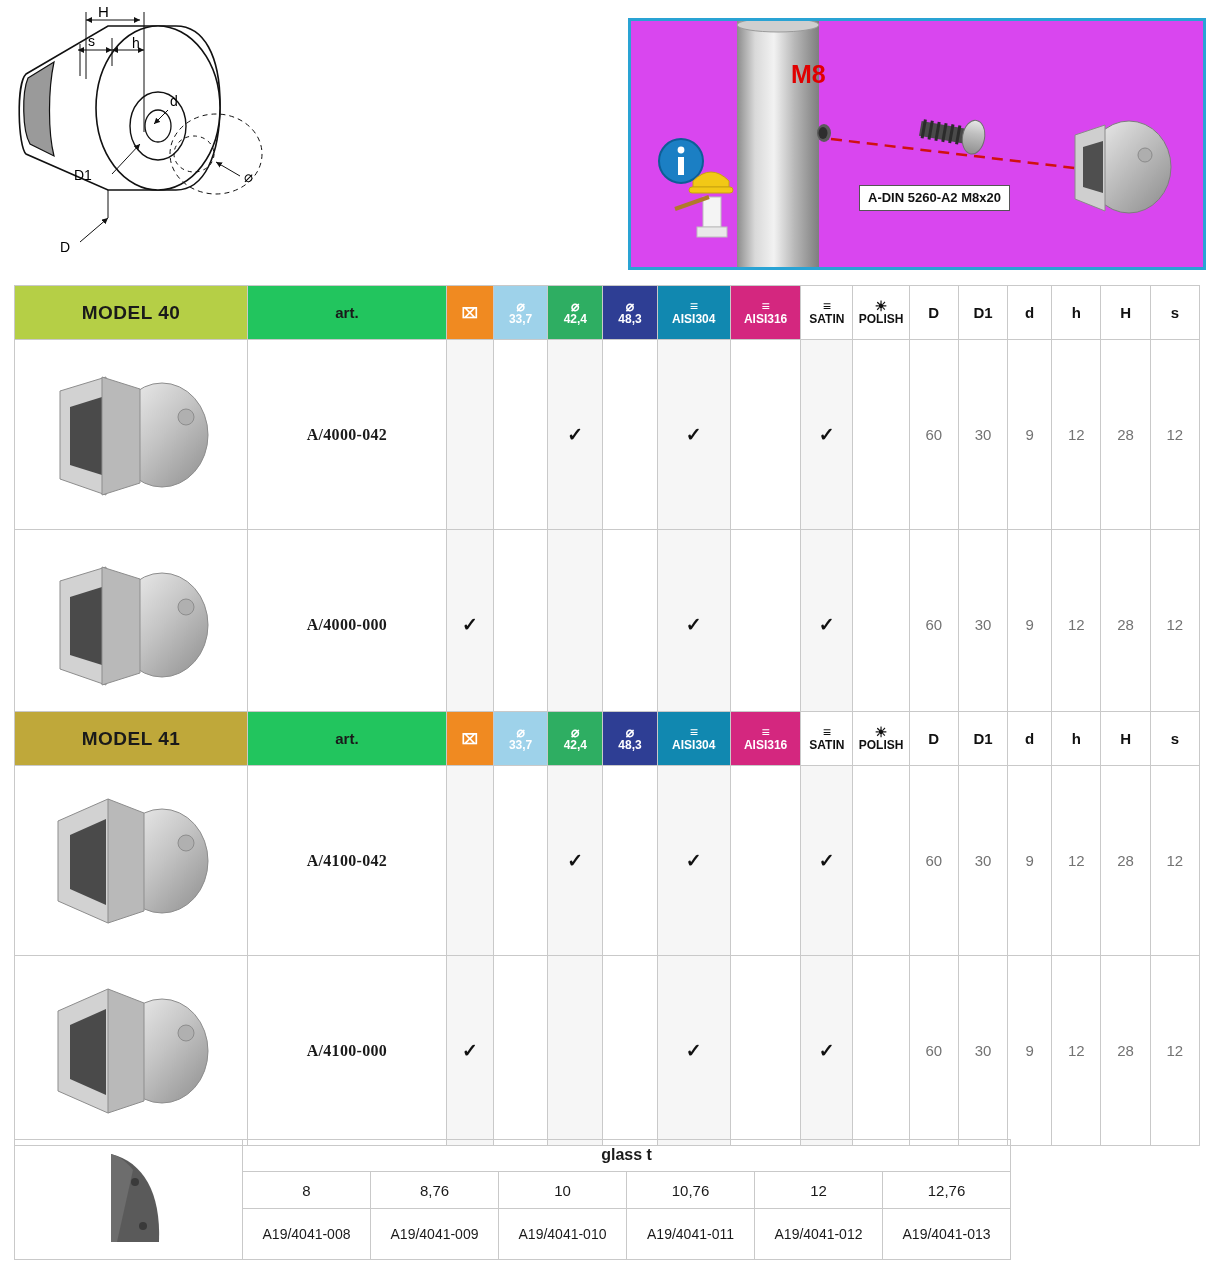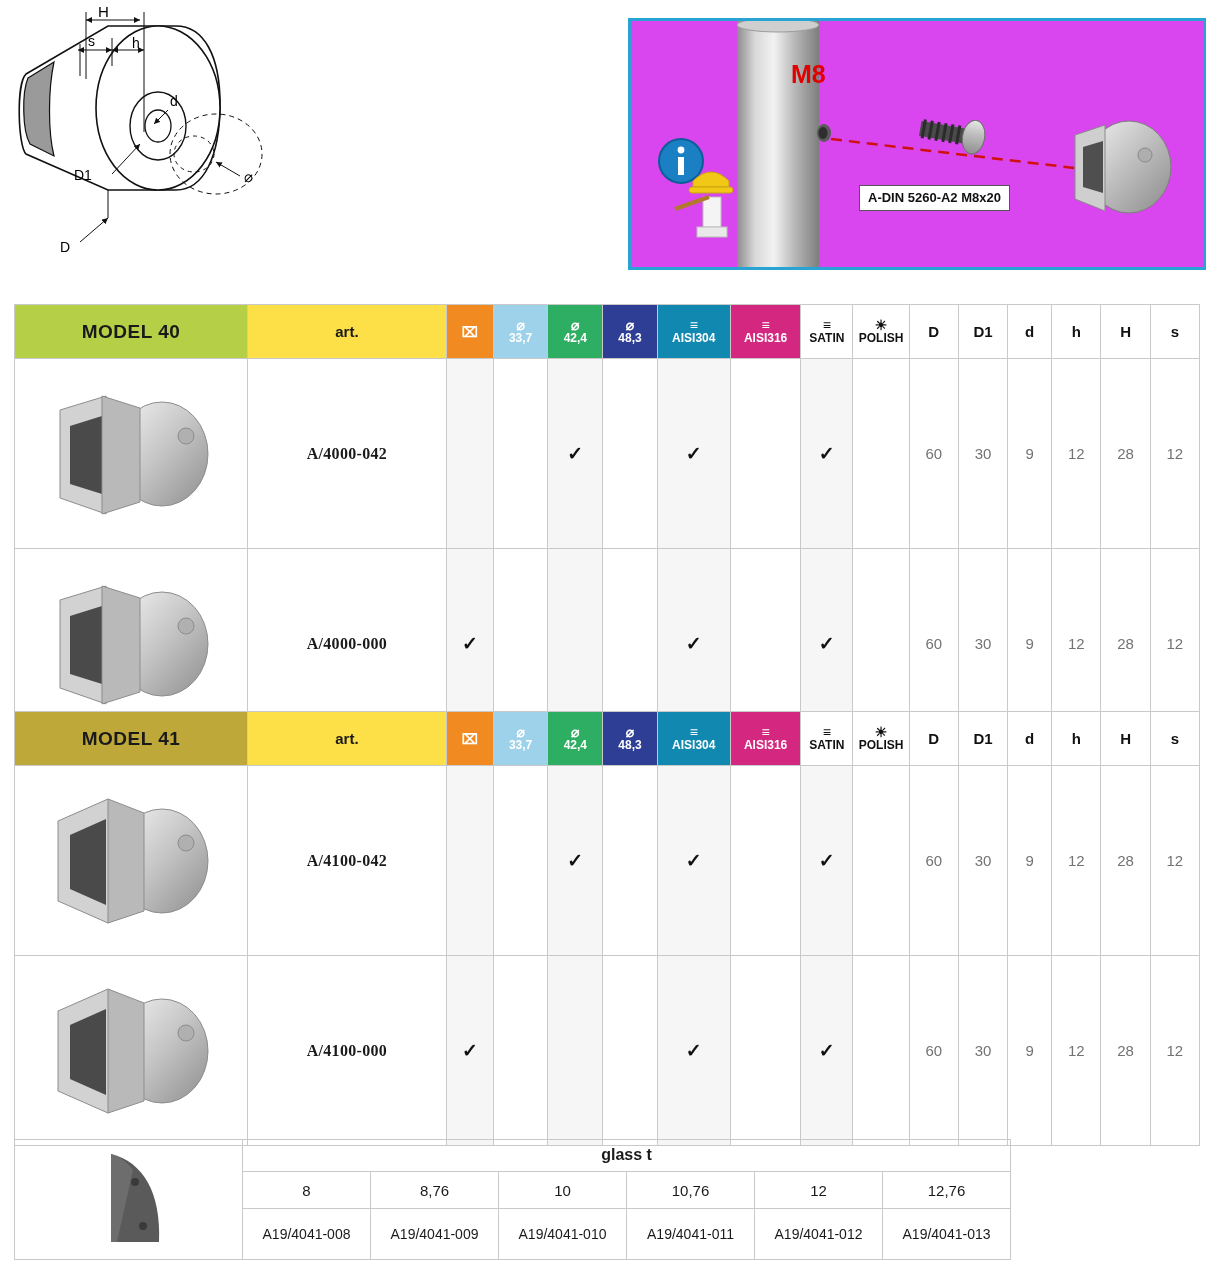--- a/index.html
+++ b/index.html
@@ -75,21 +75,21 @@
     letter-spacing: 0.5px;
     color: #1a1a1a;
     height: 54px;
   }
   .model40-title { background: #b5cf46; }
   .model41-title { background: #bfa83a; }
 
   .art-head {
     font-size: 15px;
     font-weight: bold;
-    background: #fde047;
+    background: #22c55e;
   }
 
   .hdr-cell {
     height: 54px;
     font-size: 12px;
     font-weight: bold;
     line-height: 1.15;
     color: #ffffff;
     padding: 3px 1px;
   }
@@ -267,21 +267,21 @@
         <line x1="44" y1="188" x2="78" y2="176" stroke="#b07a2a" stroke-width="4"></line>
       </g>
 
       <text class="m8" x="160" y="62" font-size="25" font-weight="bold" fill="#e00000" font-family="Liberation Sans, sans-serif">M8</text>
     </svg>
 
     <div class="screw-label">A-DIN 5260-A2 M8x20</div>
   </div>
 </div>
 
-<table class="model-table" style="top:304px;padding-left:28px;">
+<table class="model-table" style="top:285px;padding-left:28px;">
   <colgroup>
     <col style="width:232px">
       <col style="width:198px">
     <col style="width:47px">
       <col style="width:54px">
       <col style="width:55px">
       <col style="width:54px">
     <col style="width:73px">
       <col style="width:70px">
       <col style="width:52px">

